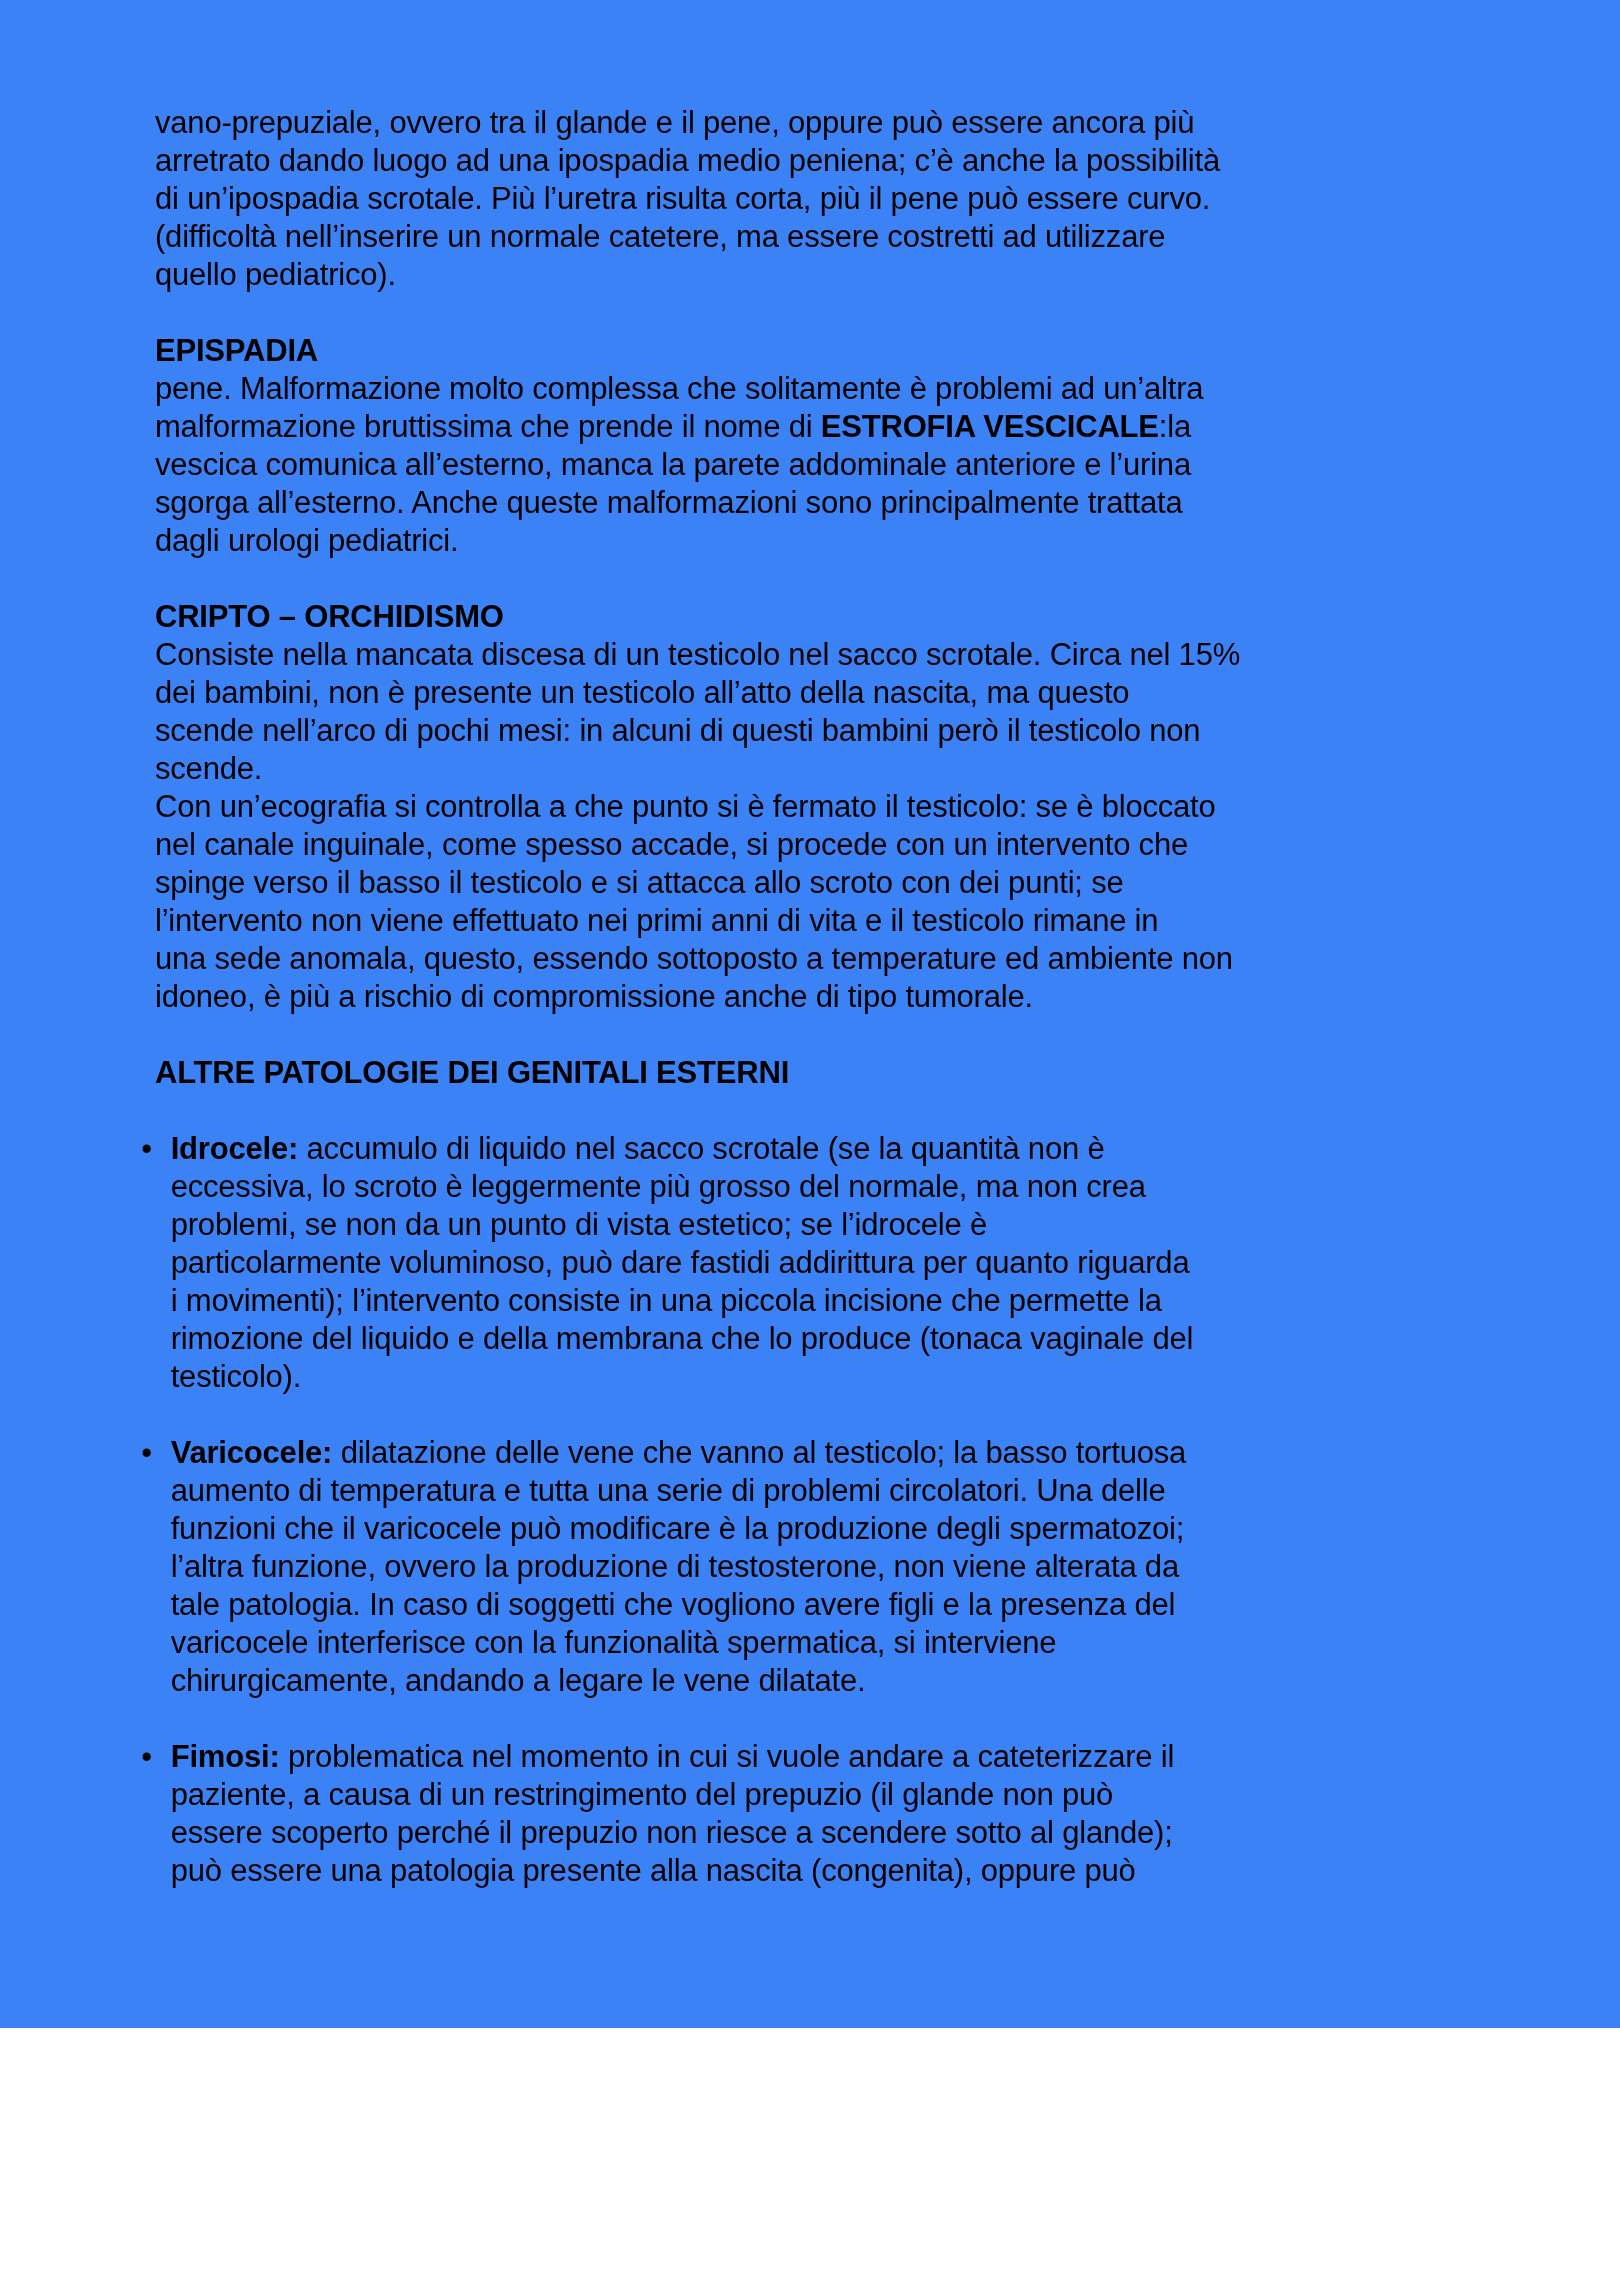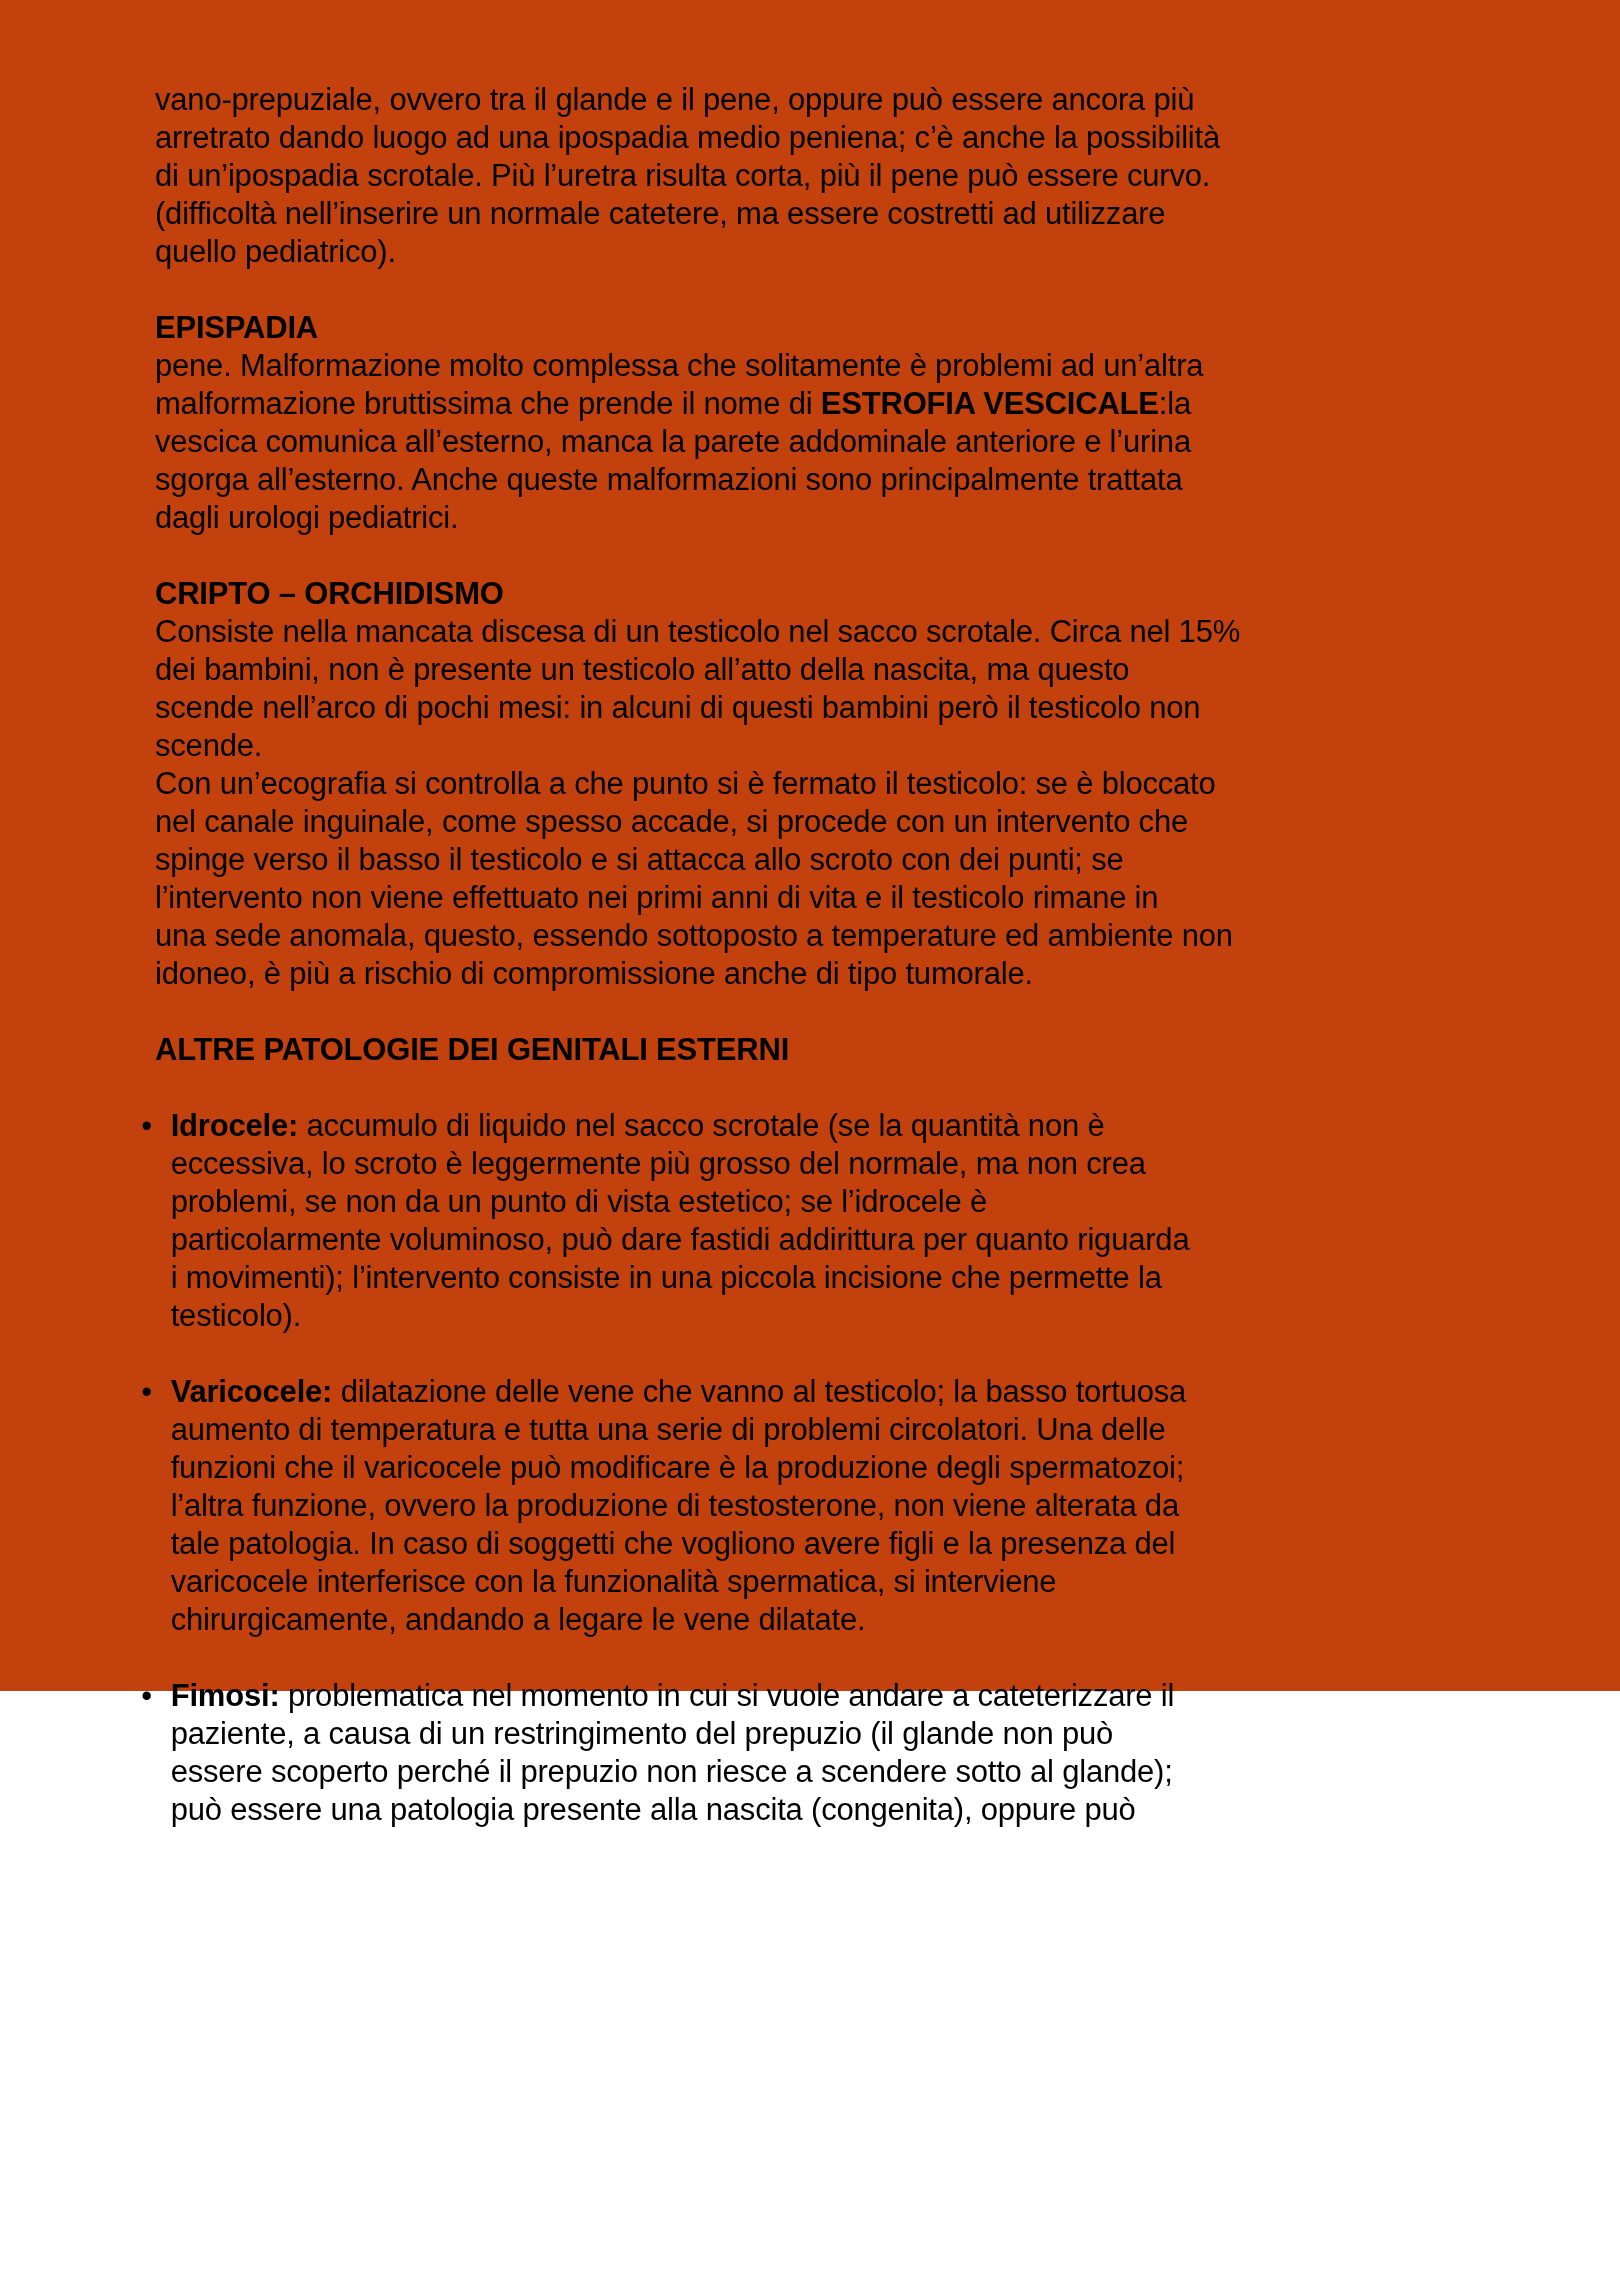--- a/index.html
+++ b/index.html
@@ -10,23 +10,23 @@
   body {
     width: 1620px;
     height: 2293px;
     font-family: "Liberation Sans", "DejaVu Sans", sans-serif;
     color: #000000;
     overflow: hidden;
   }
   .page {
     box-sizing: border-box;
     width: 1620px;
-    height: 1691px;
-    padding: 81px 118px 0 155px;
-    background: #c2410c;
+    height: 2028px;
+    padding: 104px 118px 0 155px;
+    background: #3b82f6;
   }
   .block { margin: 0; }
   .line {
     height: 38px;
     line-height: 38px;
     font-size: 31px;
     white-space: pre;
     letter-spacing: -0.2px;
   }
   .block-h .line { font-weight: 700; }
@@ -90,20 +90,21 @@
       <div class="line"><strong>ALTRE PATOLOGIE DEI GENITALI ESTERNI</strong></div>
     </div>
     <div class="block spacer"></div>
     <div class="block block-li bullet-item">
       <span class="bullet-marker">•</span>
       <div class="line"><strong>Idrocele:</strong><span> accumulo di liquido nel sacco scrotale (se la quantità non è</span></div>
       <div class="line"><span>eccessiva, lo scroto è leggermente più grosso del normale, ma non crea</span></div>
       <div class="line"><span>problemi, se non da un punto di vista estetico; se l’idrocele è</span></div>
       <div class="line"><span>particolarmente voluminoso, può dare fastidi addirittura per quanto riguarda</span></div>
       <div class="line"><span>i movimenti); l’intervento consiste in una piccola incisione che permette la</span></div>
+      <div class="line"><span>rimozione del liquido e della membrana che lo produce (tonaca vaginale del</span></div>
       <div class="line"><span>testicolo).</span></div>
     </div>
     <div class="block spacer"></div>
     <div class="block block-li bullet-item">
       <span class="bullet-marker">•</span>
       <div class="line"><strong>Varicocele:</strong><span> dilatazione delle vene che vanno al testicolo; la basso tortuosa</span></div>
       <div class="line"><span>aumento di temperatura e tutta una serie di problemi circolatori. Una delle</span></div>
       <div class="line"><span>funzioni che il varicocele può modificare è la produzione degli spermatozoi;</span></div>
       <div class="line"><span>l’altra funzione, ovvero la produzione di testosterone, non viene alterata da</span></div>
       <div class="line"><span>tale patologia. In caso di soggetti che vogliono avere figli e la presenza del</span></div>

